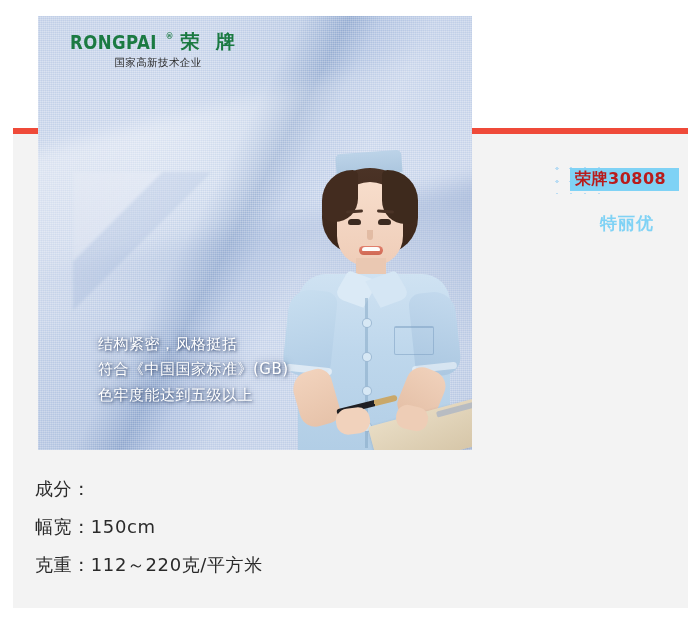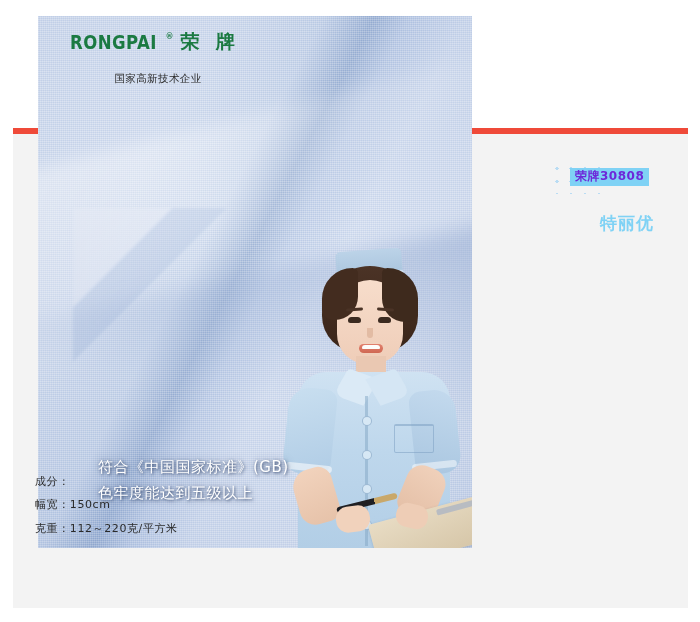--- a/index.html
+++ b/index.html
@@ -34,21 +34,21 @@
     height: 6px;
     background: #ef4a39;
   }
 
   
   #product-photo {
     position: absolute;
     left: 38px;
     top: 16px;
     width: 434px;
-    height: 532px;
+    height: 434px;
     overflow: hidden;
     background: #c3d3ec;
   }
 
   
   .fabric-base {
     position: absolute;
     inset: 0;
     background:
       linear-gradient(118deg,
@@ -131,21 +131,21 @@
     margin-top: 1px;
   }
   #logo-cn {
     font-size: 19px;
     font-weight: 700;
     margin-left: 7px;
     letter-spacing: 5px;
     line-height: 1;
   }
   #logo-sub {
-    margin-top: 20px;
+    margin-top: 4px;
     font-size: 10.5px;
     color: #2b2b2b;
     letter-spacing: .4px;
     text-align: center;
     padding-left: 6px;
   }
 
   
   #photo-copy {
     position: absolute;
@@ -341,24 +341,24 @@
     width: 56px;
     height: 34px;
     background-image: radial-gradient(#b9dcf3 1.6px, transparent 1.8px);
     background-size: 14px 13px;
     background-position: 2px 2px;
   }
   #model-badge {
     position: absolute;
     left: 22px;
     top: 10px;
-    padding: 2px 5px 3px 5px;
+    padding: 2px 13px 3px 5px;
     background: #7fd2f5;
-    color: #6d28d9;
-    font-size: 12px;
+    color: #b91c1c;
+    font-size: 16px;
     font-weight: 700;
     letter-spacing: .5px;
     line-height: 1.1;
     white-space: nowrap;
   }
   #series-name {
     position: absolute;
     left: 52px;
     top: 54px;
     color: #7fd2f5;
@@ -367,21 +367,21 @@
     letter-spacing: 1px;
     white-space: nowrap;
   }
 
   
   #spec-list {
     position: absolute;
     left: 35px;
     top: 470px;
     color: #2a2a2a;
-    font-size: 11px;
+    font-size: 18px;
     line-height: 2.12;
     letter-spacing: .6px;
   }
   #spec-list div { white-space: nowrap; }
 </style>
 </head>
 <body>
 
 <div id="grey-panel"></div>
 
@@ -435,20 +435,21 @@
   <div id="brand-logo">
     <div id="logo-row">
       <span id="logo-latin">RONGPAI</span>
       <span id="logo-reg">®</span>
       <span id="logo-cn">荣 牌</span>
     </div>
     <div id="logo-sub">国家高新技术企业</div>
   </div>
 
   <div id="photo-copy">
+    <div>结构紧密，风格挺括</div>
     <div>符合《中国国家标准》(GB)</div>
     <div>色牢度能达到五级以上</div>
   </div>
 </div>
 
 <div id="model-block">
   <div id="dot-grid"></div>
   <div id="model-badge">荣牌30808</div>
   <div id="series-name">特丽优</div>
 </div>

